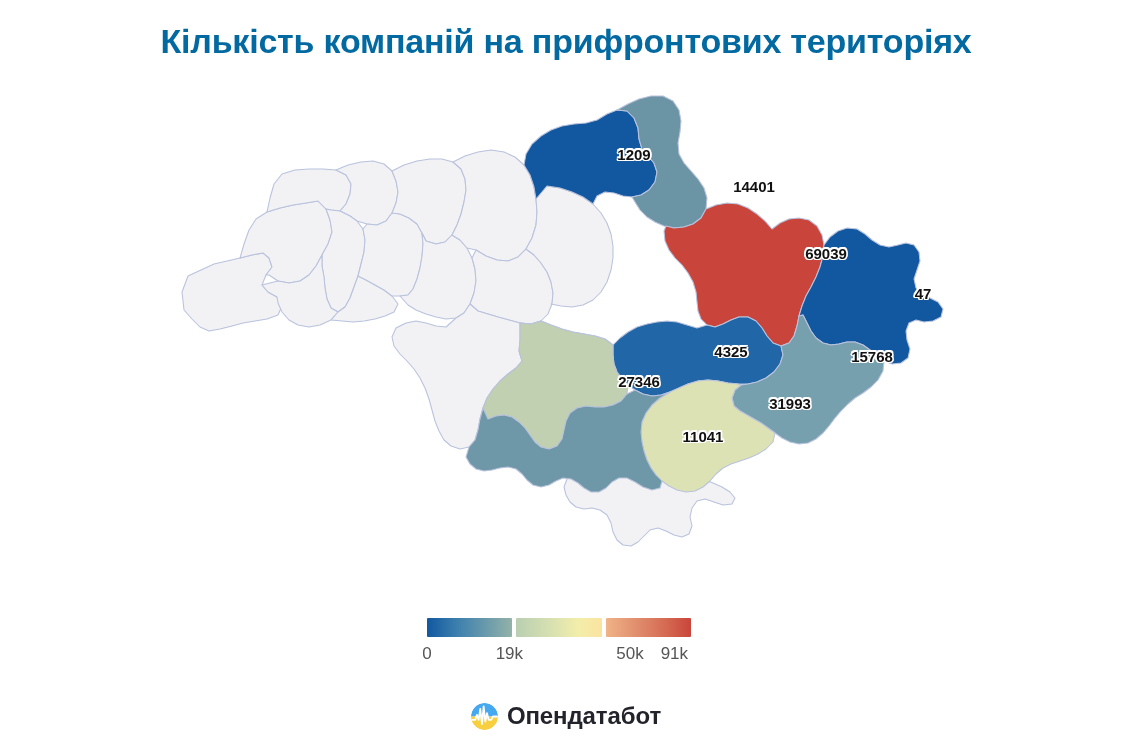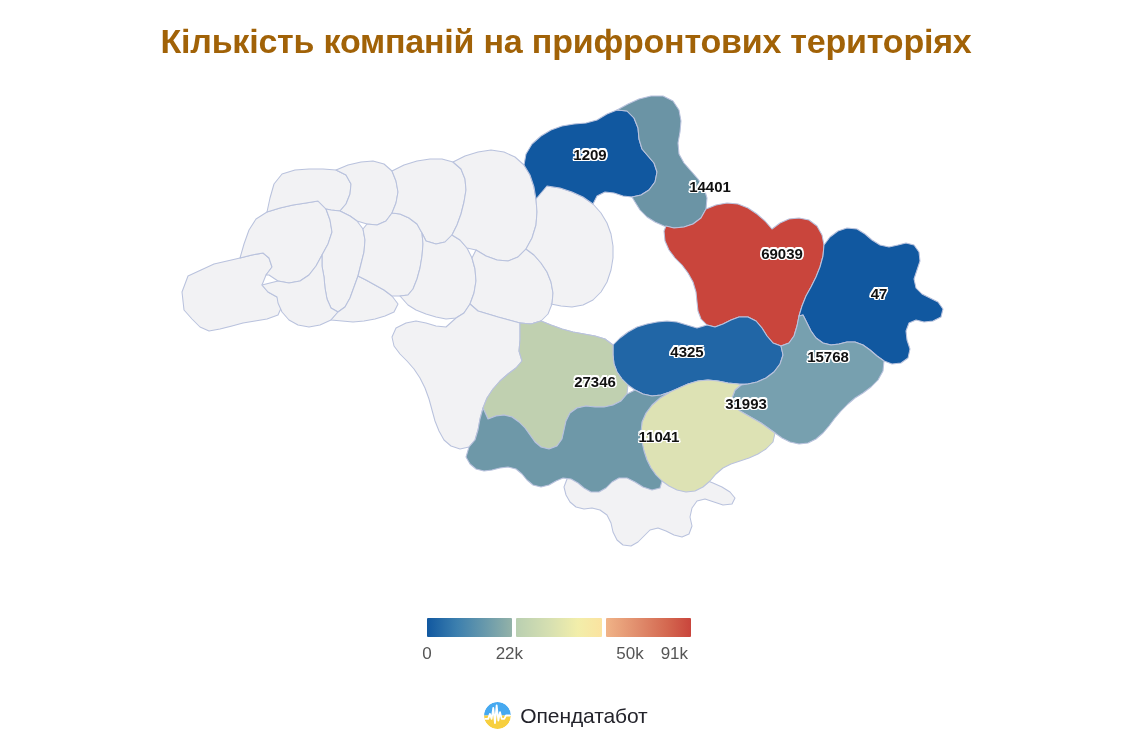--- a/index.html
+++ b/index.html
@@ -25,21 +25,21 @@
 
   
   .chart-title {
     position: absolute;
     top: 20px;
     left: 0;
     width: 1132px;
     text-align: center;
     font-size: 34px;
     font-weight: bold;
-    color: #a16207;
+    color: #0369a1;
     letter-spacing: -0.2px;
     line-height: 1.25;
     white-space: nowrap;
   }
 
   
   .map-wrap {
     position: absolute;
     left: 170px;
     top: 78px;
@@ -68,20 +68,21 @@
     font-size: 15px;
     font-weight: bold;
     color: #111111;
     white-space: nowrap;
     text-shadow:
        1.6px 0 0 #ffffff, -1.6px 0 0 #ffffff,
        0 1.6px 0 #ffffff, 0 -1.6px 0 #ffffff,
        1.2px 1.2px 0 #ffffff, -1.2px 1.2px 0 #ffffff,
        1.2px -1.2px 0 #ffffff, -1.2px -1.2px 0 #ffffff;
     pointer-events: none;
+    margin-left: 44px;
   }
 
   
   .legend {
     position: absolute;
     left: 427px;
     top: 618px;
     width: 264px;
     height: 56px;
   }
@@ -127,22 +128,22 @@
   }
   .brand-mark {
     width: 27px;
     height: 27px;
     border-radius: 50%;
     overflow: hidden;
     flex: 0 0 auto;
     display: block;
   }
   .brand-name {
-    font-size: 21px;
-    font-weight: 400;
+    font-size: 24px;
+    font-weight: 700;
     color: #23232b;
     letter-spacing: -0.1px;
   }
 </style>
 </head>
 <body>
 
 <div id="chart-root">
 
   <div class="chart-title">Кількість компаній на прифронтових територіях</div>
@@ -221,21 +222,21 @@
   </div>
 
   <div class="legend">
     <div class="legend-bar-row">
       <div class="legend-seg" style="background:linear-gradient(to right,#1158a0 0%,#3c7fae 35%,#6d9cab 72%,#93b2a8 100%);"></div>
       <div class="legend-seg" style="background:linear-gradient(to right,#b9cfb1 0%,#d7e0b1 40%,#f2eeaa 72%,#fbe3a0 100%);"></div>
       <div class="legend-seg" style="background:linear-gradient(to right,#f0b387 0%,#e08c6c 38%,#d46850 72%,#c9453c 100%);"></div>
     </div>
     <div class="legend-ticks">
       <span class="legend-tick" style="left:0%;">0</span>
-      <span class="legend-tick" style="left:31.2%;">22k</span>
+      <span class="legend-tick" style="left:31.2%;">19k</span>
       <span class="legend-tick" style="left:62.5%;margin-left:38px;">50k</span>
       <span class="legend-tick" style="left:93.7%;">91k</span>
     </div>
   </div>
 
   <div class="brand">
     <span class="brand-mark">
       <svg viewBox="0 0 32 32" width="27" height="27" xmlns="http://www.w3.org/2000/svg">
         <defs>
           <clipPath id="odbClip">

